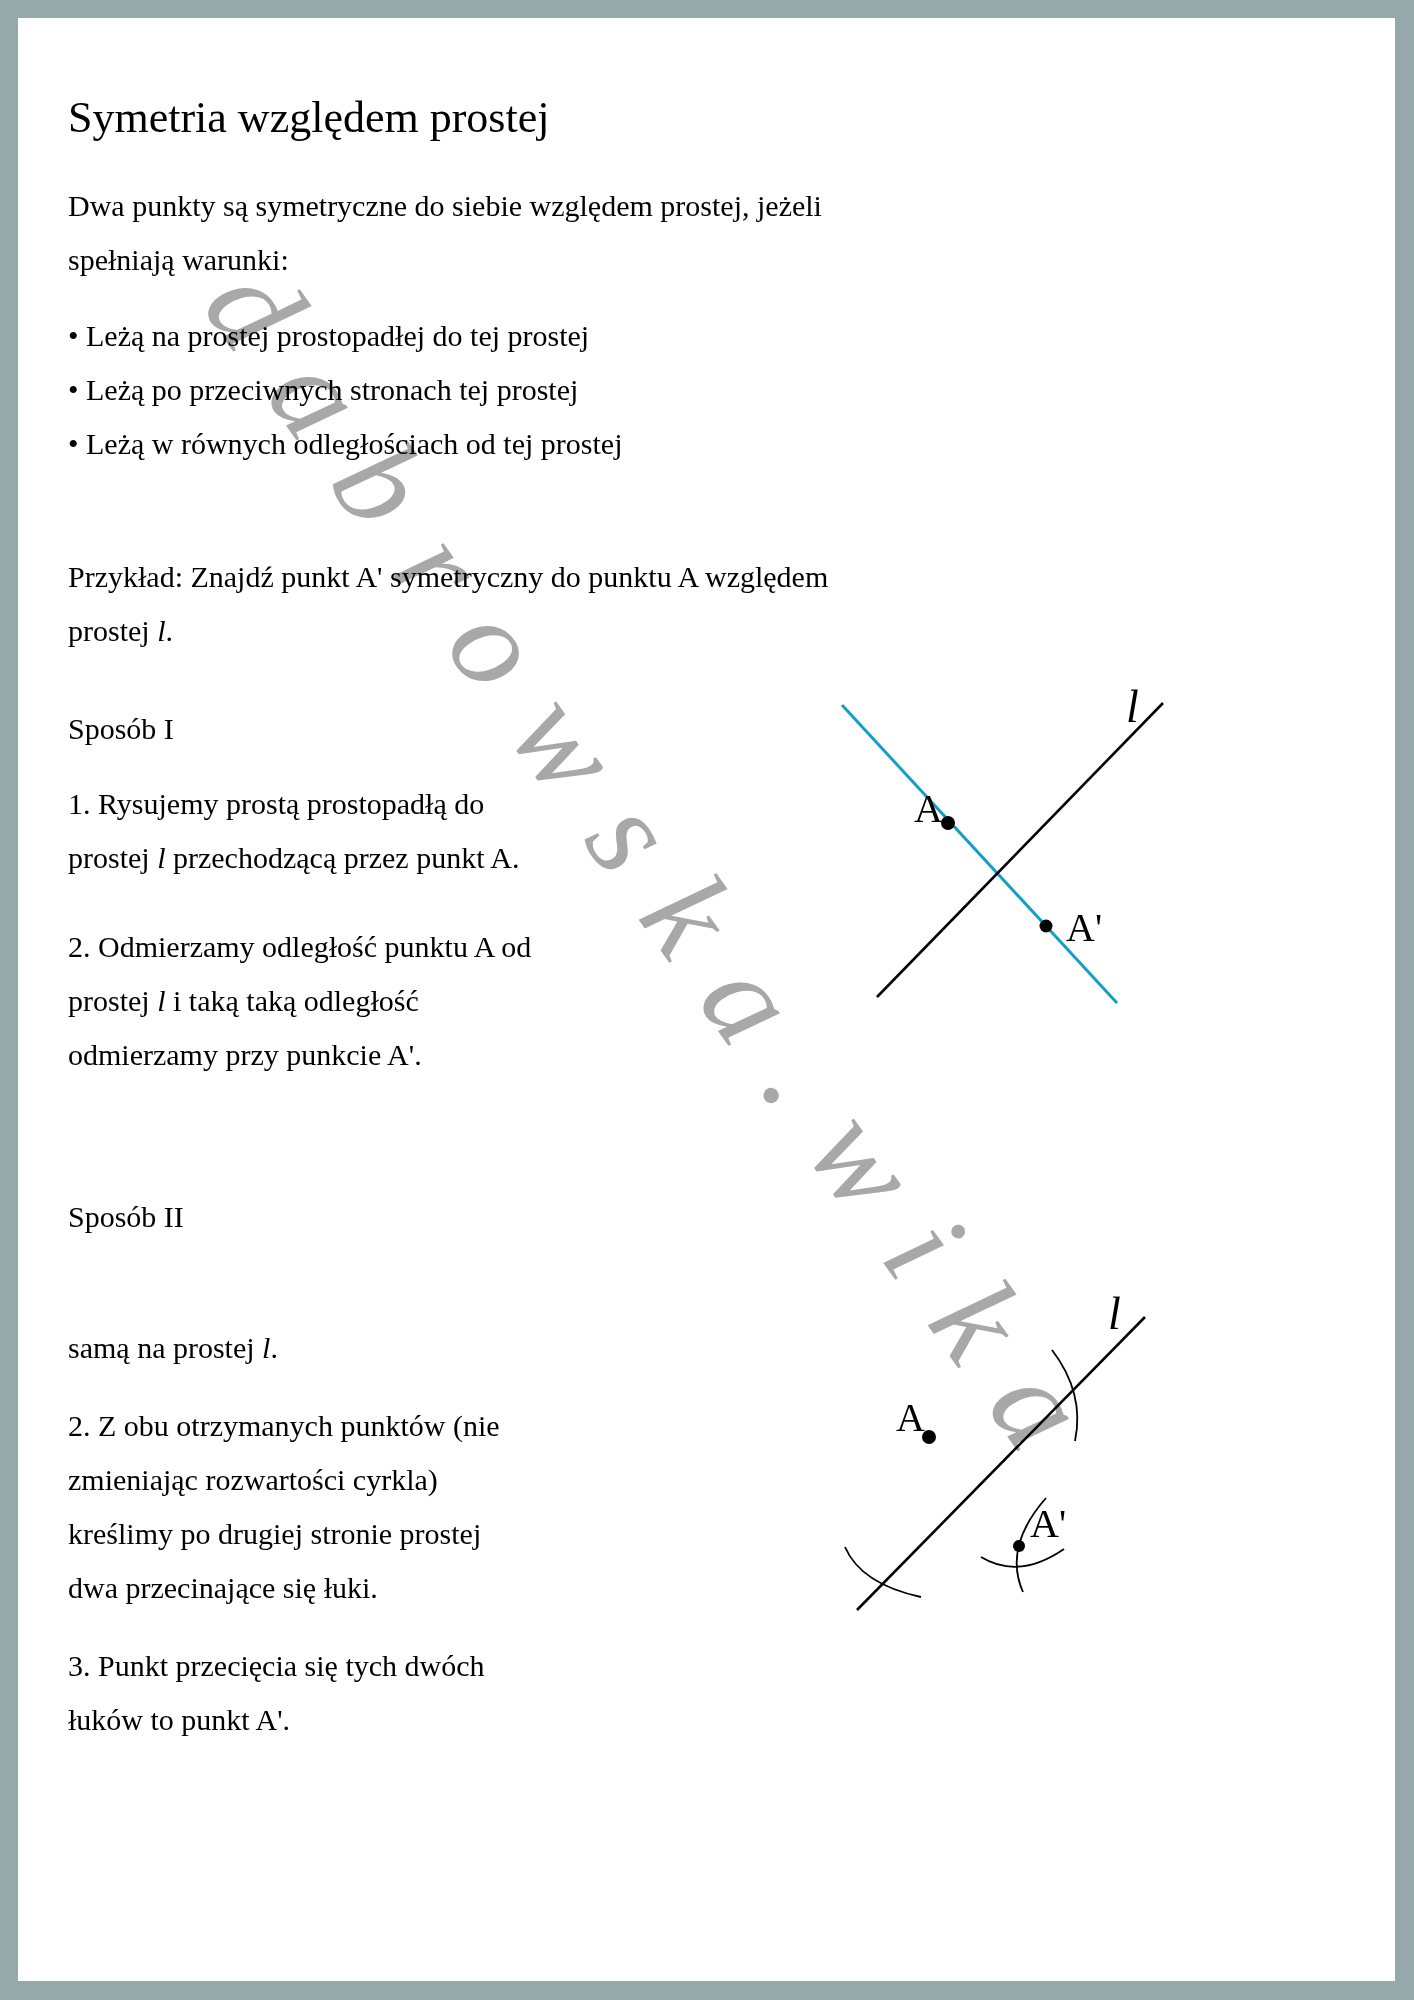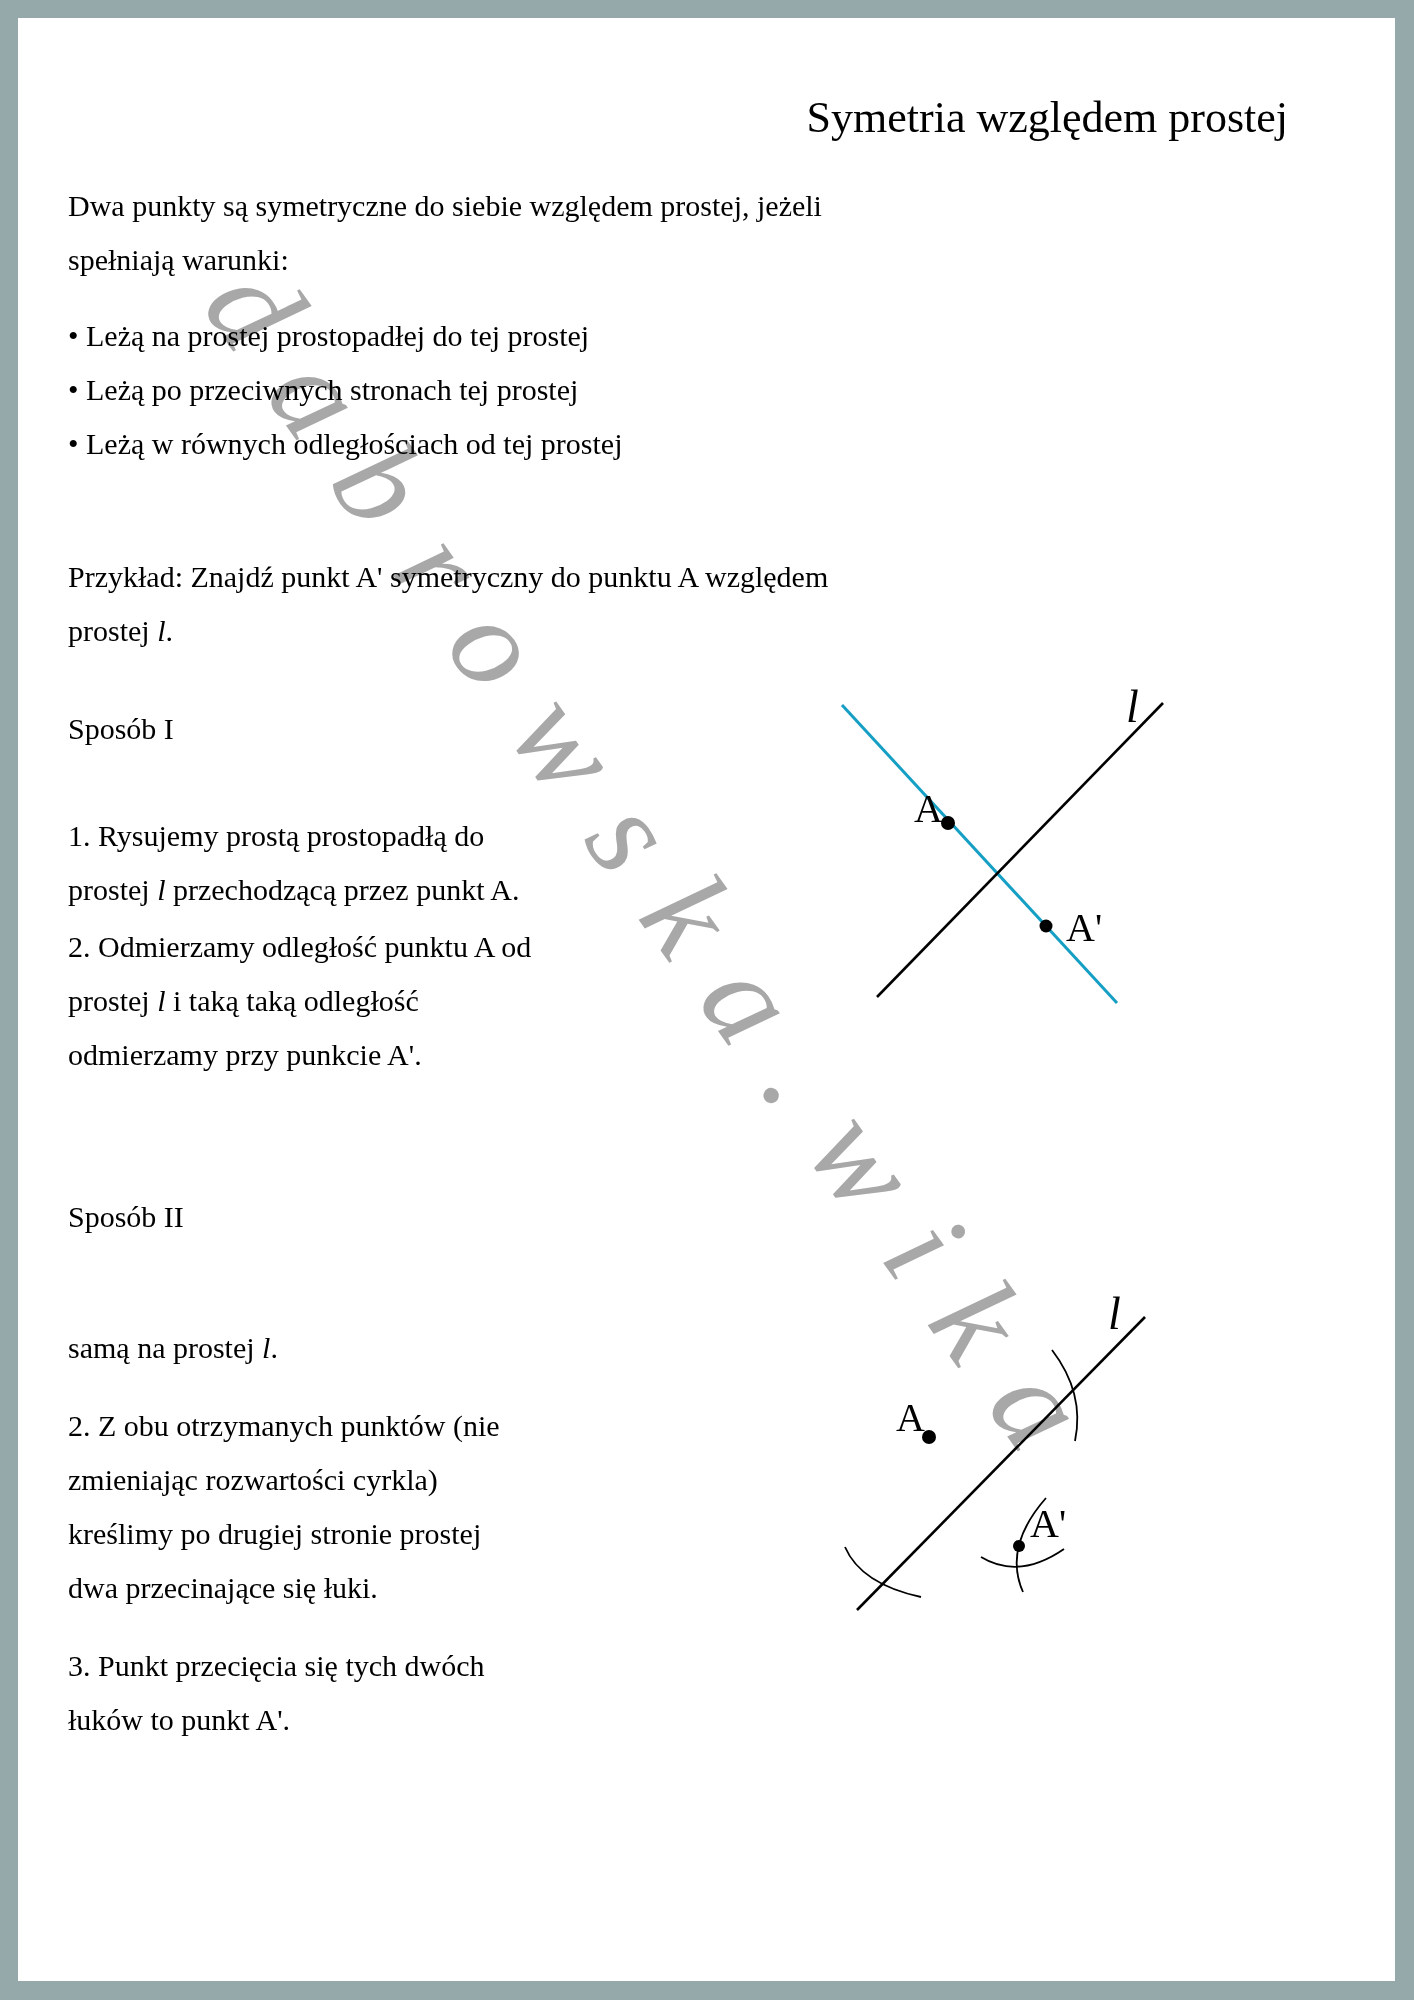--- a/index.html
+++ b/index.html
@@ -23,29 +23,29 @@
     font-style:italic; font-size:130px; line-height:1;
     letter-spacing:44px; color:var(--watermark);
     transform:rotate(54.5deg); transform-origin:0 0;
     white-space:nowrap; z-index:1; user-select:none;
   }
   .tblock{
     position:absolute; left:68px; z-index:2;
     font-size:30px; line-height:54px; white-space:nowrap;
   }
   .title{
-    top:91px; width:1220px; text-align:right;
+    top:91px; width:1220px; text-align:left;
     font-size:44px; white-space:nowrap;
   }
   .it{font-style:italic;}
   .b-intro{top:179px;}
   .b-bullets{top:309px;}
   .b-example{top:550px;}
   .b-m1head{top:702px;}
-  .b-m1s1{top:777px;margin-top:32px;}
+  .b-m1s1{top:777px;}
   .b-m1s2{top:920px;font-family:Liberation Serif, serif;}
   .b-m2head{top:1190px;font-family:Liberation Serif, serif;}
   .b-m2s1{top:1267px;}
   .b-m2s2{top:1399px;}
   .b-m2s3{top:1639px;}
   svg.figures{
     position:absolute; left:0; top:0; z-index:2;
   }
   .geo-line{stroke:var(--ink); stroke-width:2.6; fill:none;}
   .geo-cyan{stroke:var(--construct); stroke-width:3; fill:none;}

